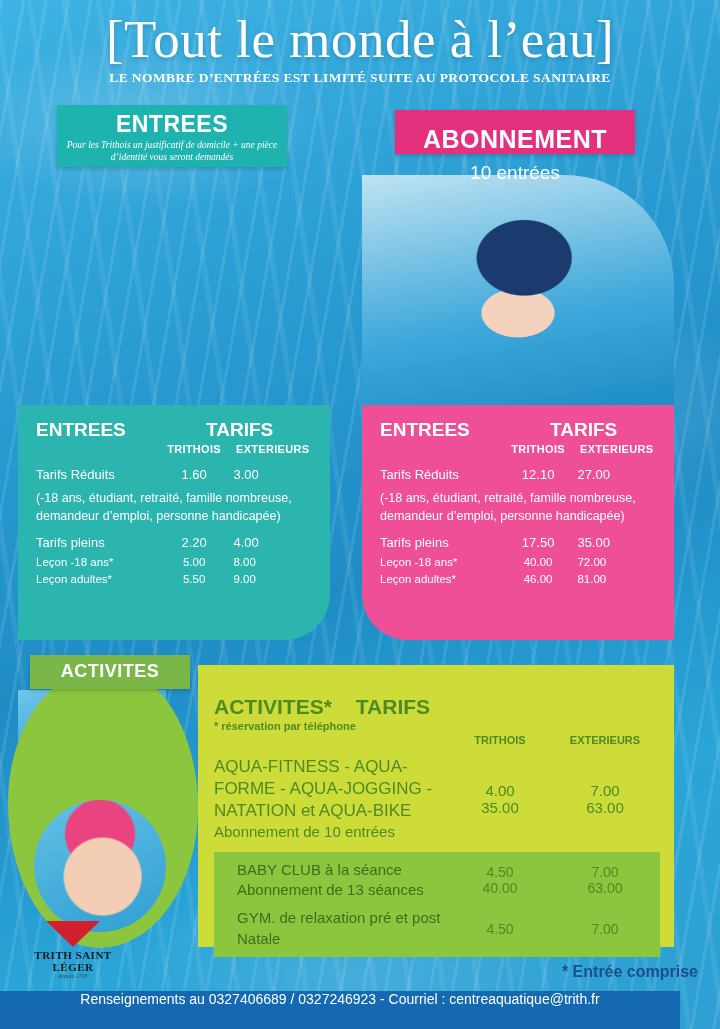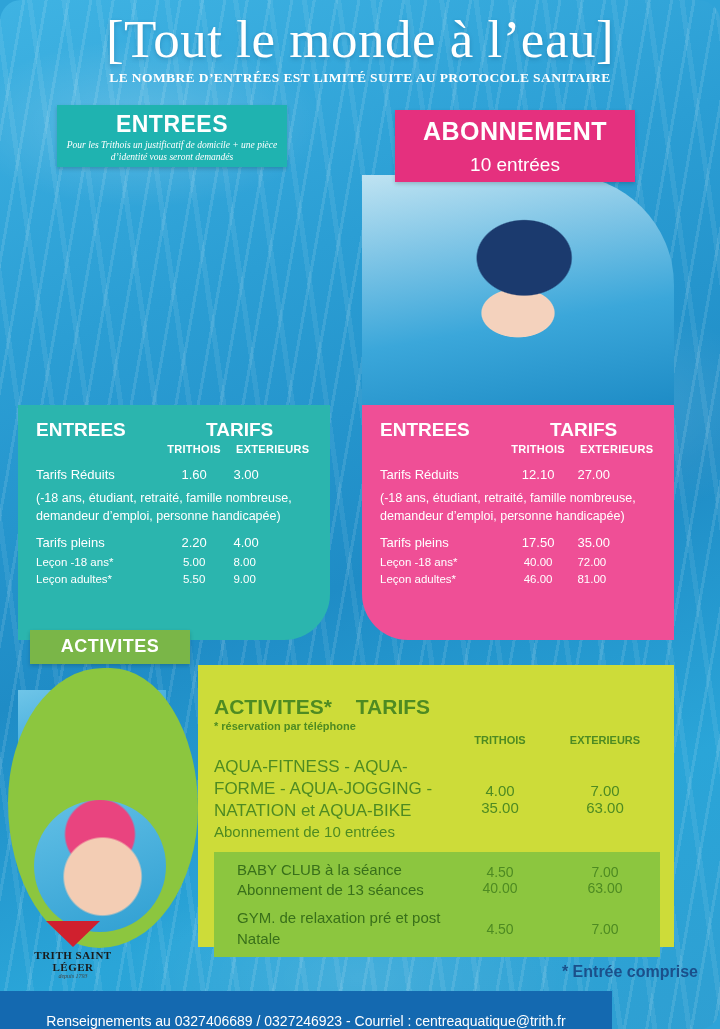--- a/index.html
+++ b/index.html
@@ -12,21 +12,20 @@
   }
 
   
   #poster {
     position: absolute;
     inset: 0;
     background:
       repeating-linear-gradient(100deg, rgba(255,255,255,0.10) 0px, rgba(255,255,255,0.10) 3px, rgba(255,255,255,0) 3px, rgba(255,255,255,0) 22px),
       repeating-linear-gradient(82deg, rgba(255,255,255,0.07) 0px, rgba(255,255,255,0.07) 5px, rgba(255,255,255,0) 5px, rgba(255,255,255,0) 34px),
       linear-gradient(160deg, #3fb3e3 0%, #2b9ed4 28%, #1f8cc6 55%, #2aa5d8 78%, #2f9fd2 100%);
-    border-radius: 21px;
   }
   #poster::after {
     content: "";
     position: absolute;
     inset: 0;
     background:
       radial-gradient(ellipse 260px 120px at 20% 12%, rgba(255,255,255,0.20), rgba(255,255,255,0) 70%),
       radial-gradient(ellipse 300px 150px at 82% 40%, rgba(255,255,255,0.13), rgba(255,255,255,0) 70%),
       radial-gradient(ellipse 340px 160px at 50% 95%, rgba(255,255,255,0.12), rgba(255,255,255,0) 70%);
     pointer-events: none;
@@ -81,30 +80,30 @@
     font-family: "Liberation Serif", serif;
     font-style: italic;
     font-size: 9.5px;
     line-height: 1.25;
     margin-top: 2px;
     padding: 0 6px;
   }
 
   
   #ribbon-abonnement {
-    left: 395px; top: 110px; width: 240px; height: 72px;
+    left: 395px; top: 110px; width: 240px; height: 44px;
     background: #e5307e;
-    padding-top: 7px;
+    padding-top: 15px;
   }
   #ribbon-abonnement .r-title { font-size: 25px; }
   #ribbon-abonnement .r-sub { font-size: 19px; margin-top: 8px; }
 
   
   #ribbon-activites {
-    left: 30px; top: 630px; width: 160px; height: 34px;
+    left: 30px; top: 655px; width: 160px; height: 34px;
     background: #7ab648;
     padding-top: 6px;
   }
   #ribbon-activites .r-title { font-size: 18px; }
 
   
   .photo {
     position: absolute;
     overflow: hidden;
     z-index: 3;
@@ -311,25 +310,25 @@
   #logo .tag {
     font-family: "Liberation Serif", serif;
     font-style: italic;
     font-size: 6px;
     color: #444;
   }
 
   
   #footer {
     position: absolute;
-    left: 0; bottom: 0; width: 612px; height: 38px;
+    left: 0; bottom: 0; width: 680px; height: 38px;
     background: #1469b0;
     color: #fff;
     display: flex;
-    align-items: flex-end;
+    align-items: flex-start;
     justify-content: center;
     font-size: 14px;
     z-index: 10;
   }
 </style>
 </head>
 <body>
 
 <div id="poster">
 

